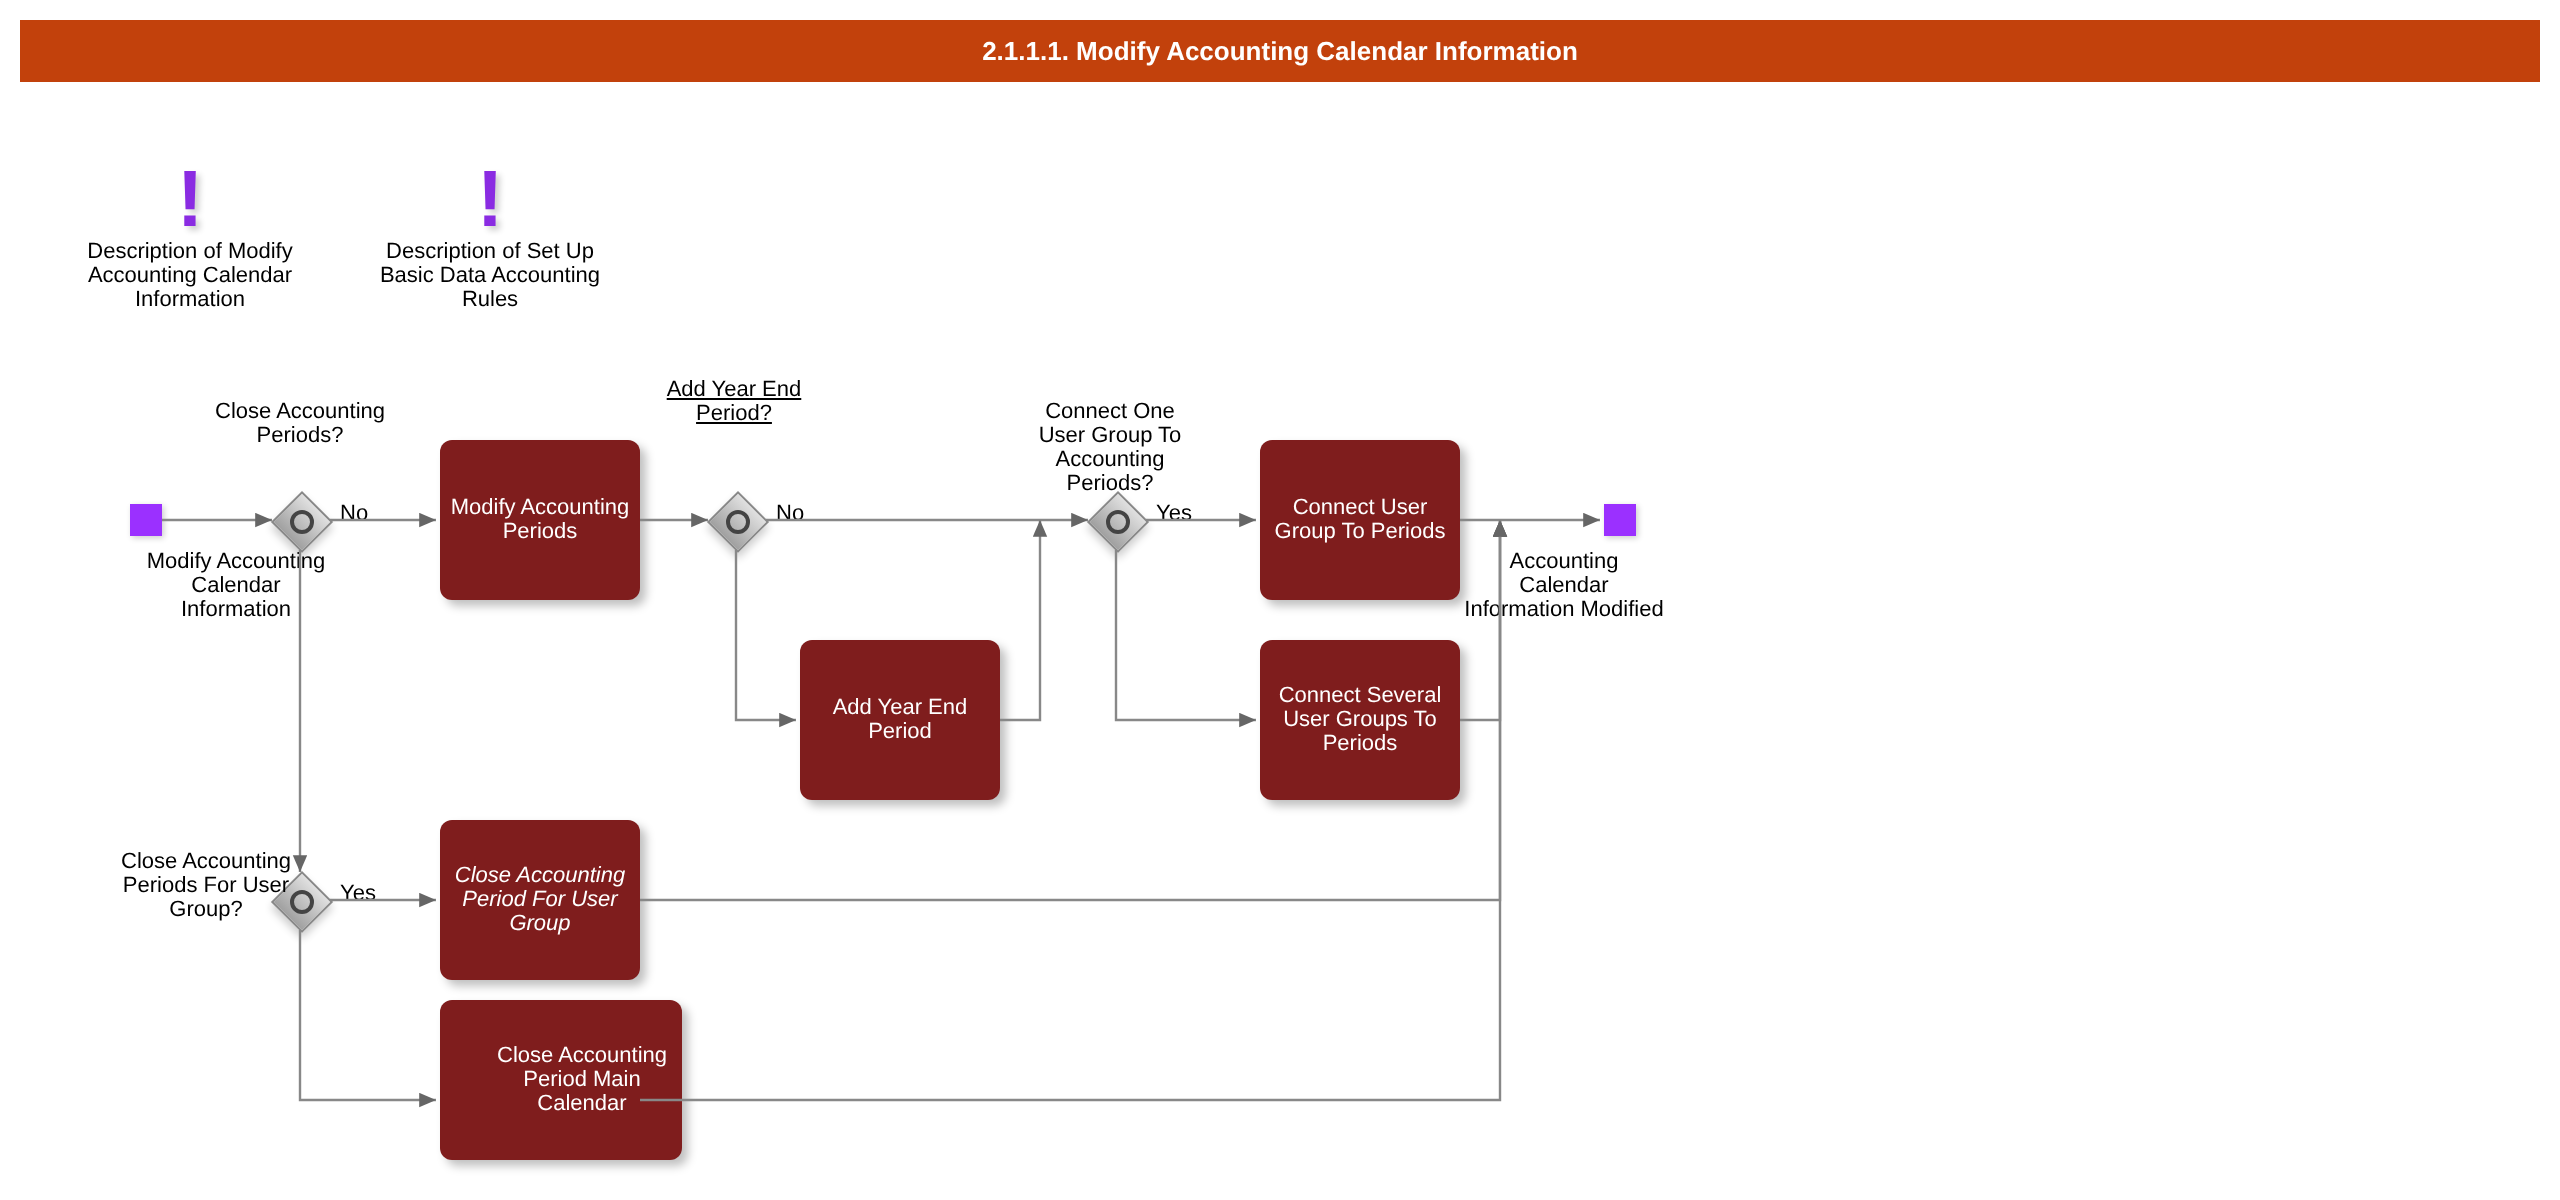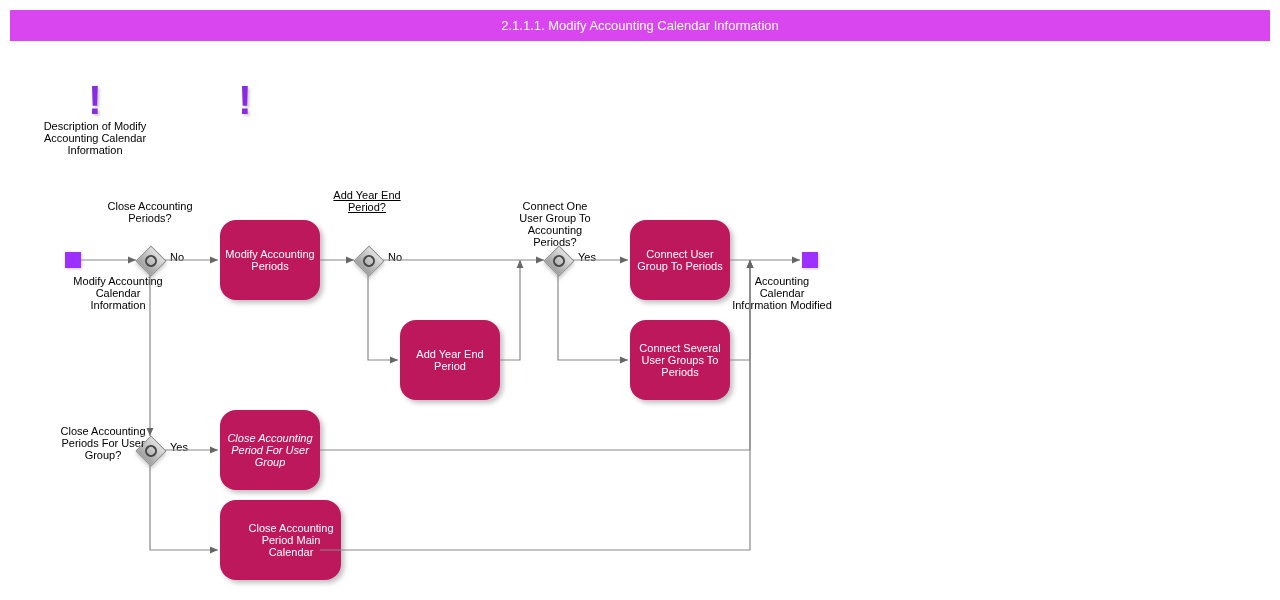--- a/index.html
+++ b/index.html
@@ -5,48 +5,48 @@
   body {
     margin: 0;
     padding: 0;
     font-family: Arial, sans-serif;
     background: #fff;
     width: 1280px;
     height: 600px;
     position: relative;
   }
   .header {
-    background: #d946ef;
+    background: #c2410c;
     color: #fff;
     text-align: center;
-    font-weight: normal;
+    font-weight: bold;
     font-size: 13px;
     padding: 8px 0;
     margin: 10px;
   }
   .info-block {
     position: absolute;
     text-align: center;
     font-size: 11px;
     width: 130px;
   }
   .exclaim {
     color: #8a2be2;
     font-size: 40px;
     font-weight: bold;
     text-shadow: 2px 2px 3px rgba(0,0,0,0.2);
     line-height: 1;
   }
   .task {
     position: absolute;
-    background: #be185d;
+    background: #7f1d1d;
     color: #fff;
     width: 100px;
     height: 80px;
-    border-radius: 16px;
+    border-radius: 6px;
     display: flex;
     align-items: center;
     justify-content: center;
     text-align: center;
     font-size: 11px;
     box-shadow: 3px 3px 5px rgba(0,0,0,0.25);
   }
   .gateway {
     position: absolute;
     width: 20px;
@@ -103,20 +103,21 @@
 <body>
 
 <div class="header">2.1.1.1. Modify Accounting Calendar Information</div>
 
 <div class="info-block" style="left:30px; top:80px;">
   <div class="exclaim">!</div>
   <div>Description of Modify Accounting Calendar Information</div>
 </div>
 <div class="info-block" style="left:180px; top:80px;">
   <div class="exclaim">!</div>
+  <div>Description of Set Up Basic Data Accounting Rules</div>
 </div>
 
 <div class="event" style="left:65px; top:252px;"></div>
 <div class="event-label" style="left:25px; top:275px;margin-left:43px;">Modify Accounting Calendar Information</div>
 
 <div class="gateway" style="left:140px; top:250px;"></div>
 <div class="gateway-label" style="left:105px; top:200px;">Close Accounting Periods?</div>
 <div class="branch-label" style="left:170px; top:251px;">No</div>
 
 <div class="task" style="left:220px; top:220px;">Modify Accounting Periods</div>

